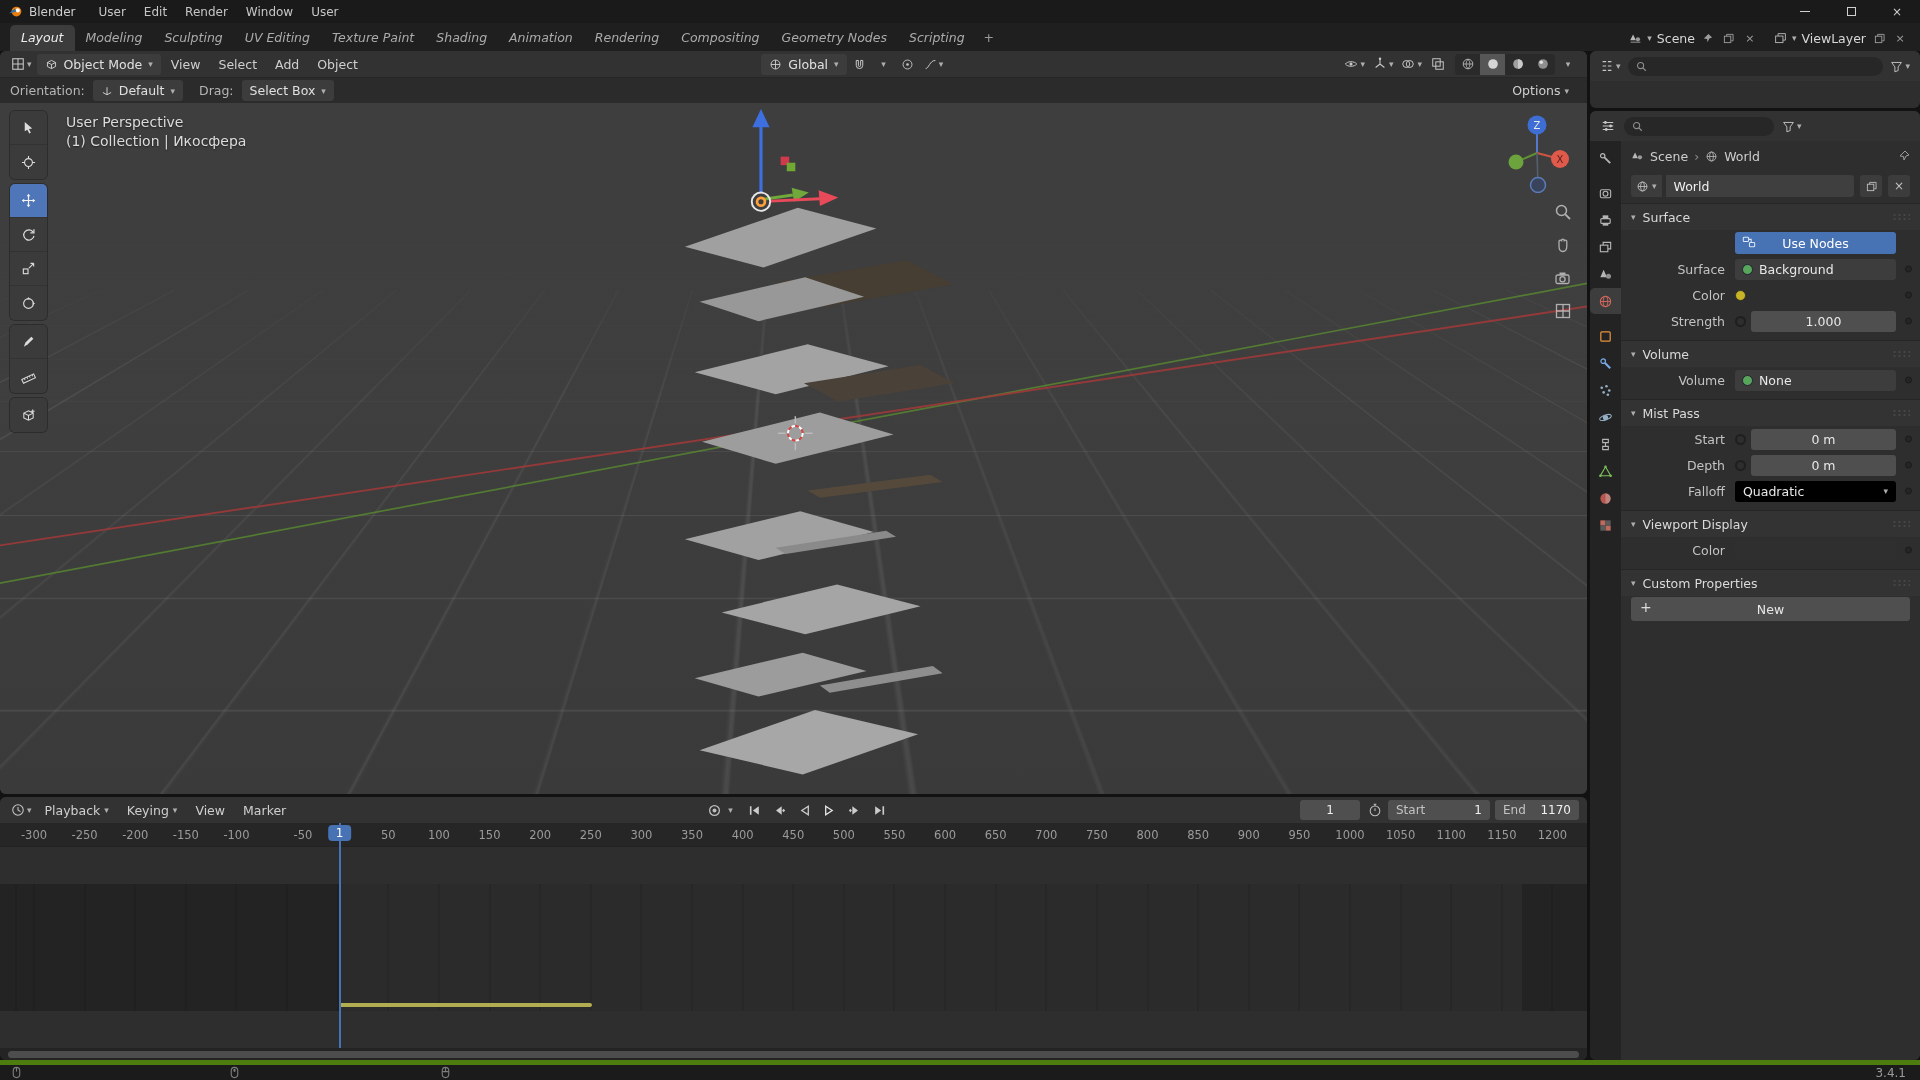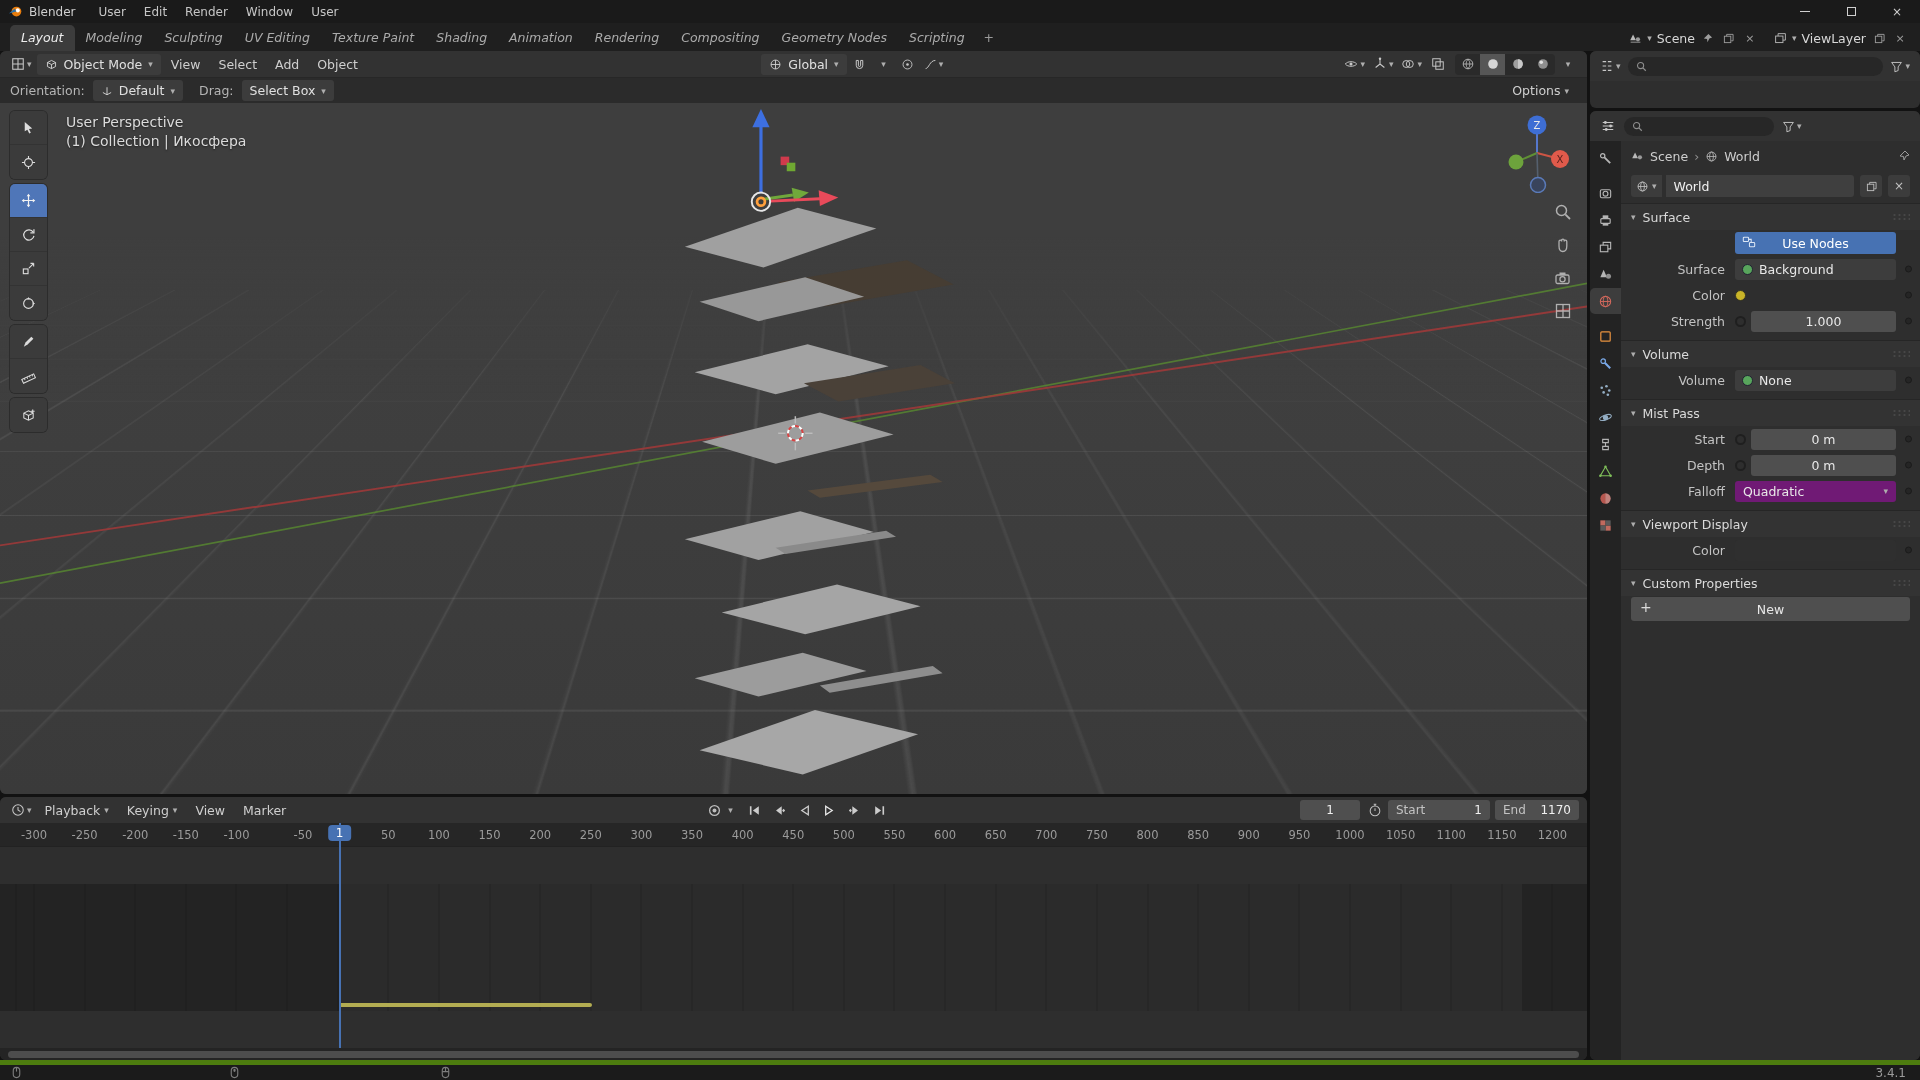--- a/index.html
+++ b/index.html
@@ -118,21 +118,21 @@
   .db-btn { width:22px; height:22px; background:#3c3c3c; border-radius:3px; display:flex; align-items:center; justify-content:center; color:#c2c2c2; font-size:12px; margin-left:2px; }
   .psec { border-top:1px solid #262626; padding-bottom:6px; }
   .psec-h { height:26px; display:flex; align-items:center; gap:7px; padding:0 10px; background:#333333; font-size:12.5px; color:#dadada; }
   .psec-h .grip { margin-left:auto; width:18px; height:8px; background-image:radial-gradient(circle, #474747 1px, transparent 1.2px); background-size:5px 4px; }
   .prow { height:26px; display:flex; align-items:center; padding:0 24px 0 10px; position:relative; }
   .plabel { width:104px; text-align:right; font-size:12.5px; color:#c3c3c3; padding-right:10px; flex:0 0 auto; }
   .pwidget { flex:1; display:flex; align-items:center; gap:5px; min-width:0; }
   .wfield { flex:1; height:21px; border-radius:3px; display:flex; align-items:center; font-size:12.5px; color:#e8e8e8; }
   .wfield.num { background:#4f4f4f; justify-content:center; }
   .wfield.dark { background:#3d3d3d; padding:0 7px; gap:6px; justify-content:flex-start; }
-  .wfield.drop { background:#701a75; padding:0 8px; justify-content:space-between; }
+  .wfield.drop { background:#000000; padding:0 8px; justify-content:space-between; }
   .wfield.swatch { background:#2f2f2f; }
   .sock { width:11px; height:11px; border-radius:50%; flex:0 0 auto; }
   .sock.green { background:#58a55c; border:1px solid #223; }
   .sock.yellow { background:#c9b428; border:1px solid #332; }
   .sock.ring { background:#2e2e2e; border:2px solid #1f1f1f; }
   .adot { position:absolute; right:8px; top:50%; transform:translateY(-50%); width:7px; height:7px; border-radius:50%; background:#252525; border:1px solid #1b1b1b; }
   .use-nodes { position:relative; flex:1; height:22px; background:#4772b3; border:none; border-radius:3px; color:#fff; font-size:12.5px; font-family:inherit; display:flex; align-items:center; justify-content:center; }
   .use-nodes svg { position:absolute; left:7px; top:3px; }
   .new-btn { position:relative; flex:1; height:24px; background:#4f4f4f; border-radius:3px; display:flex; align-items:center; justify-content:center; color:#e8e8e8; font-size:12.5px; }
   .new-btn .plus { position:absolute; left:9px; top:2px; font-size:14px; color:#dcdcdc; }

